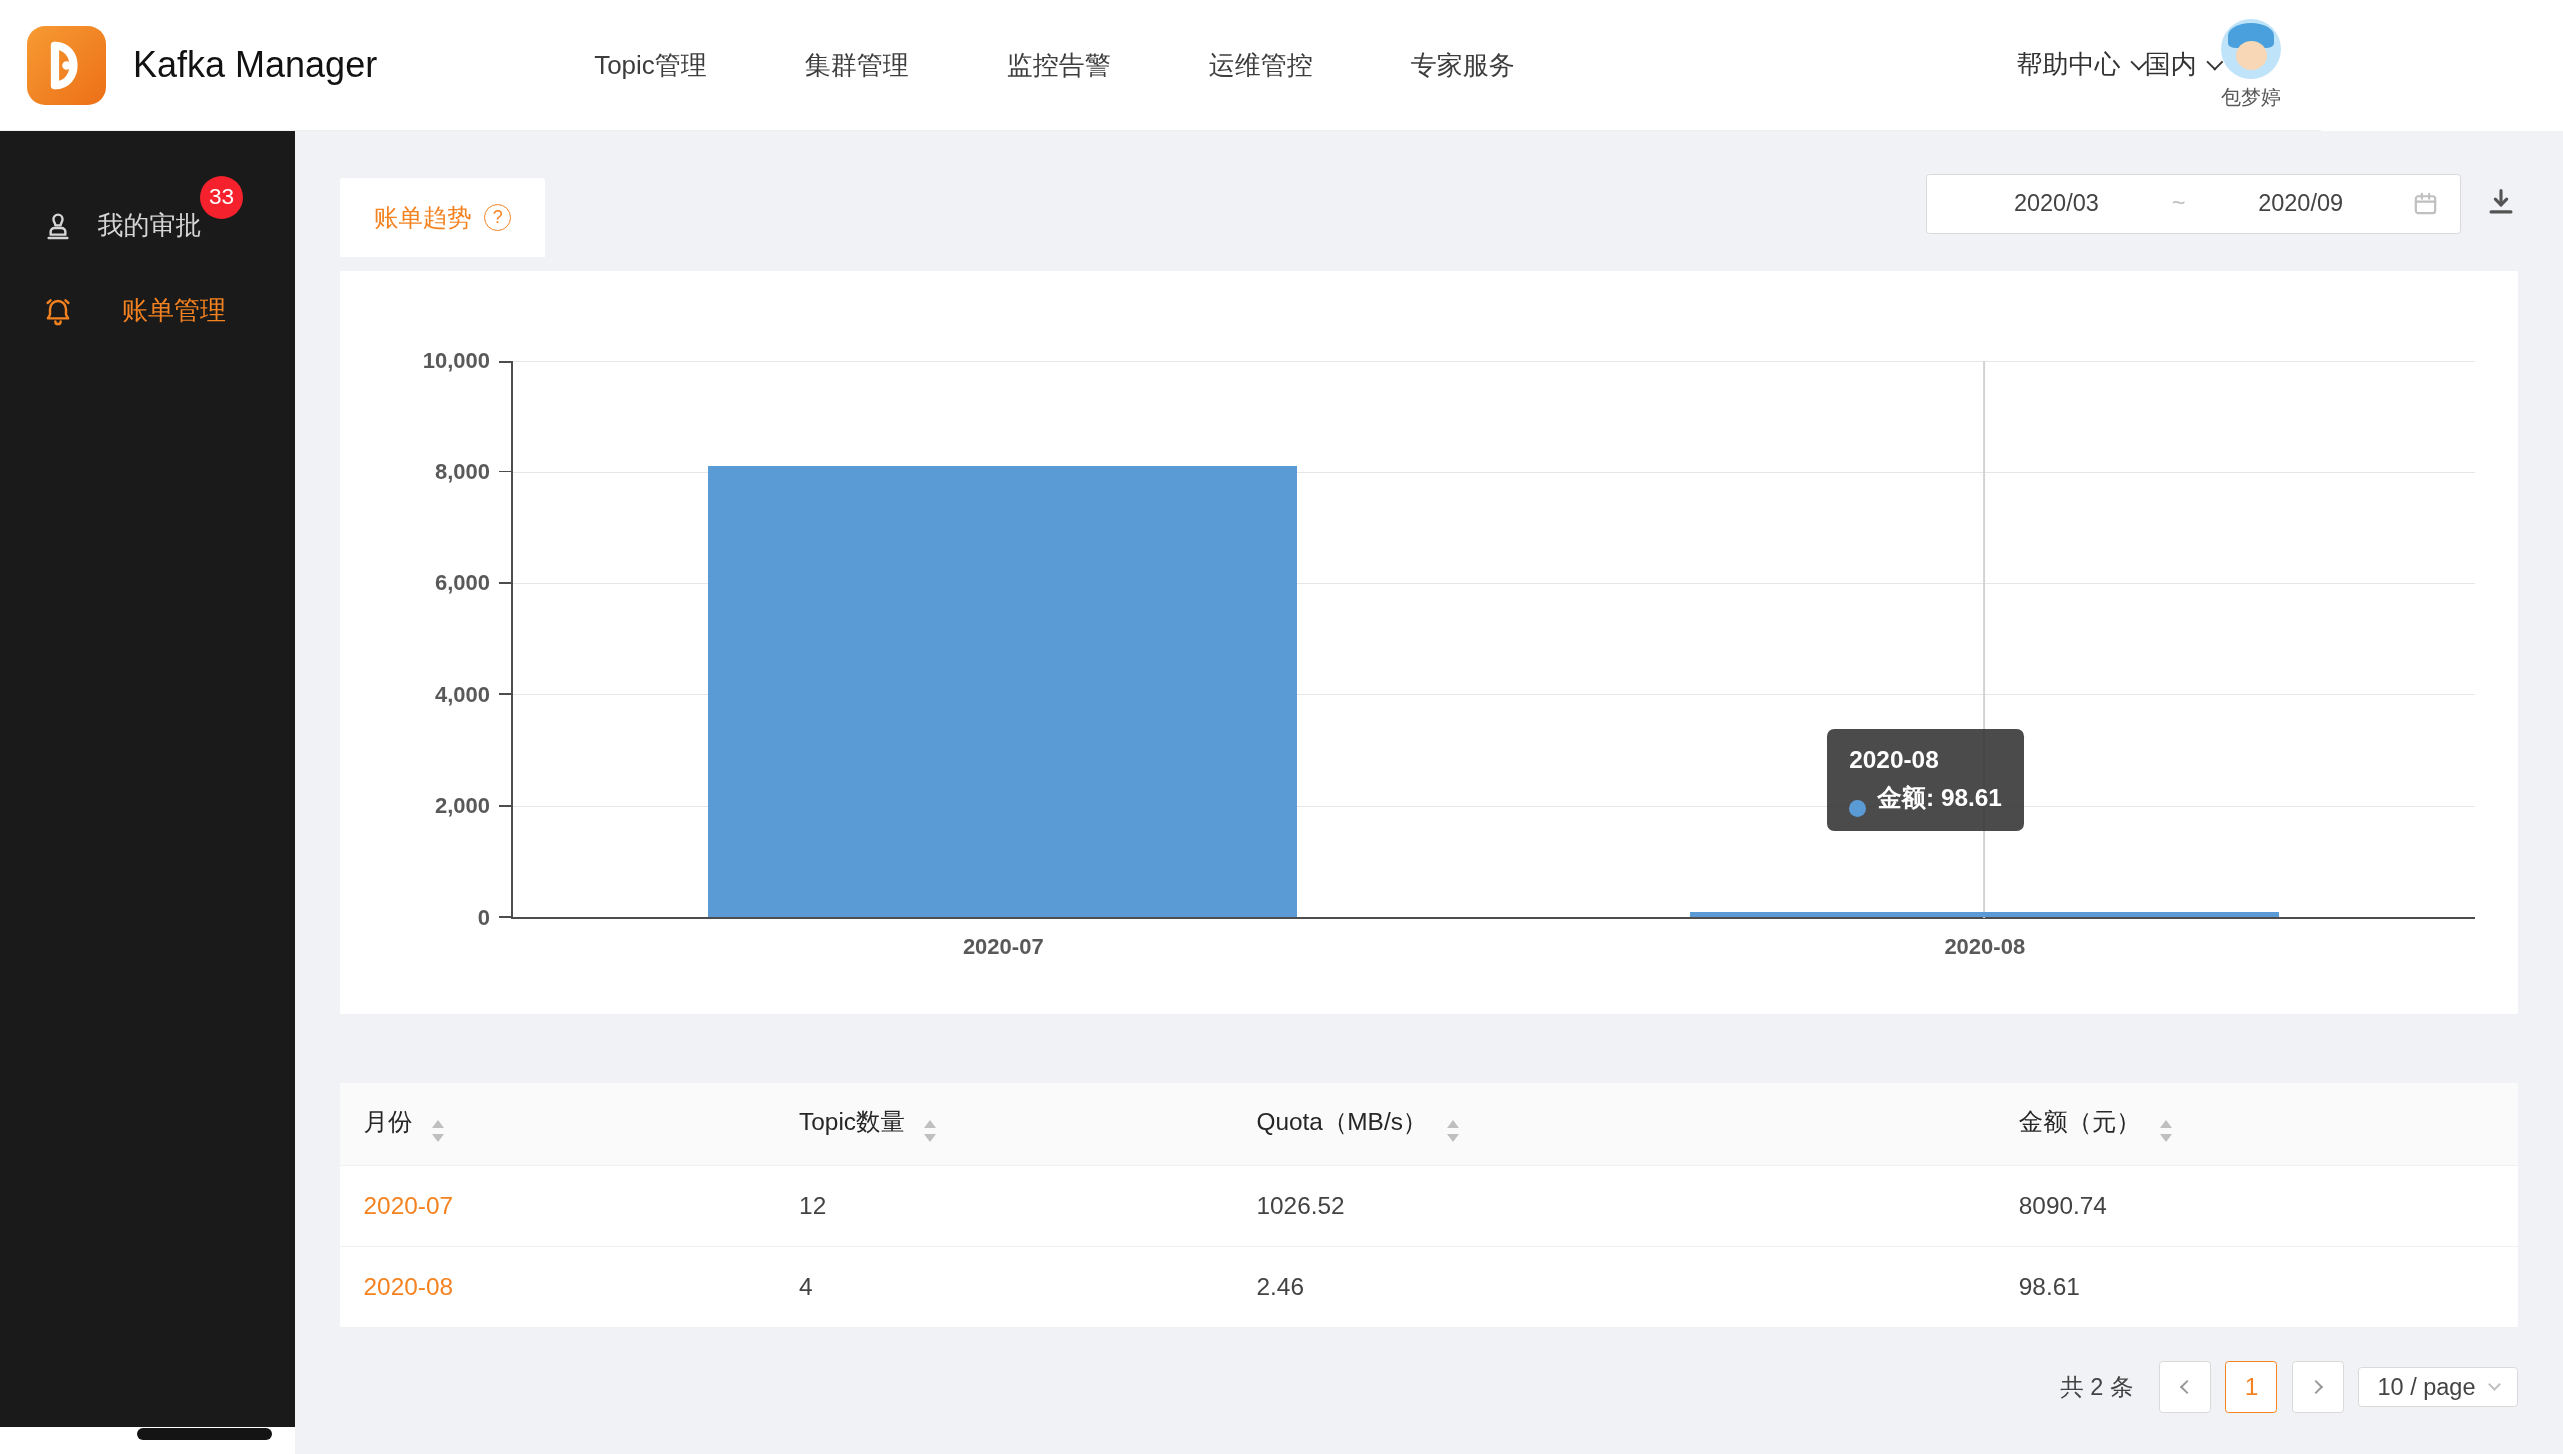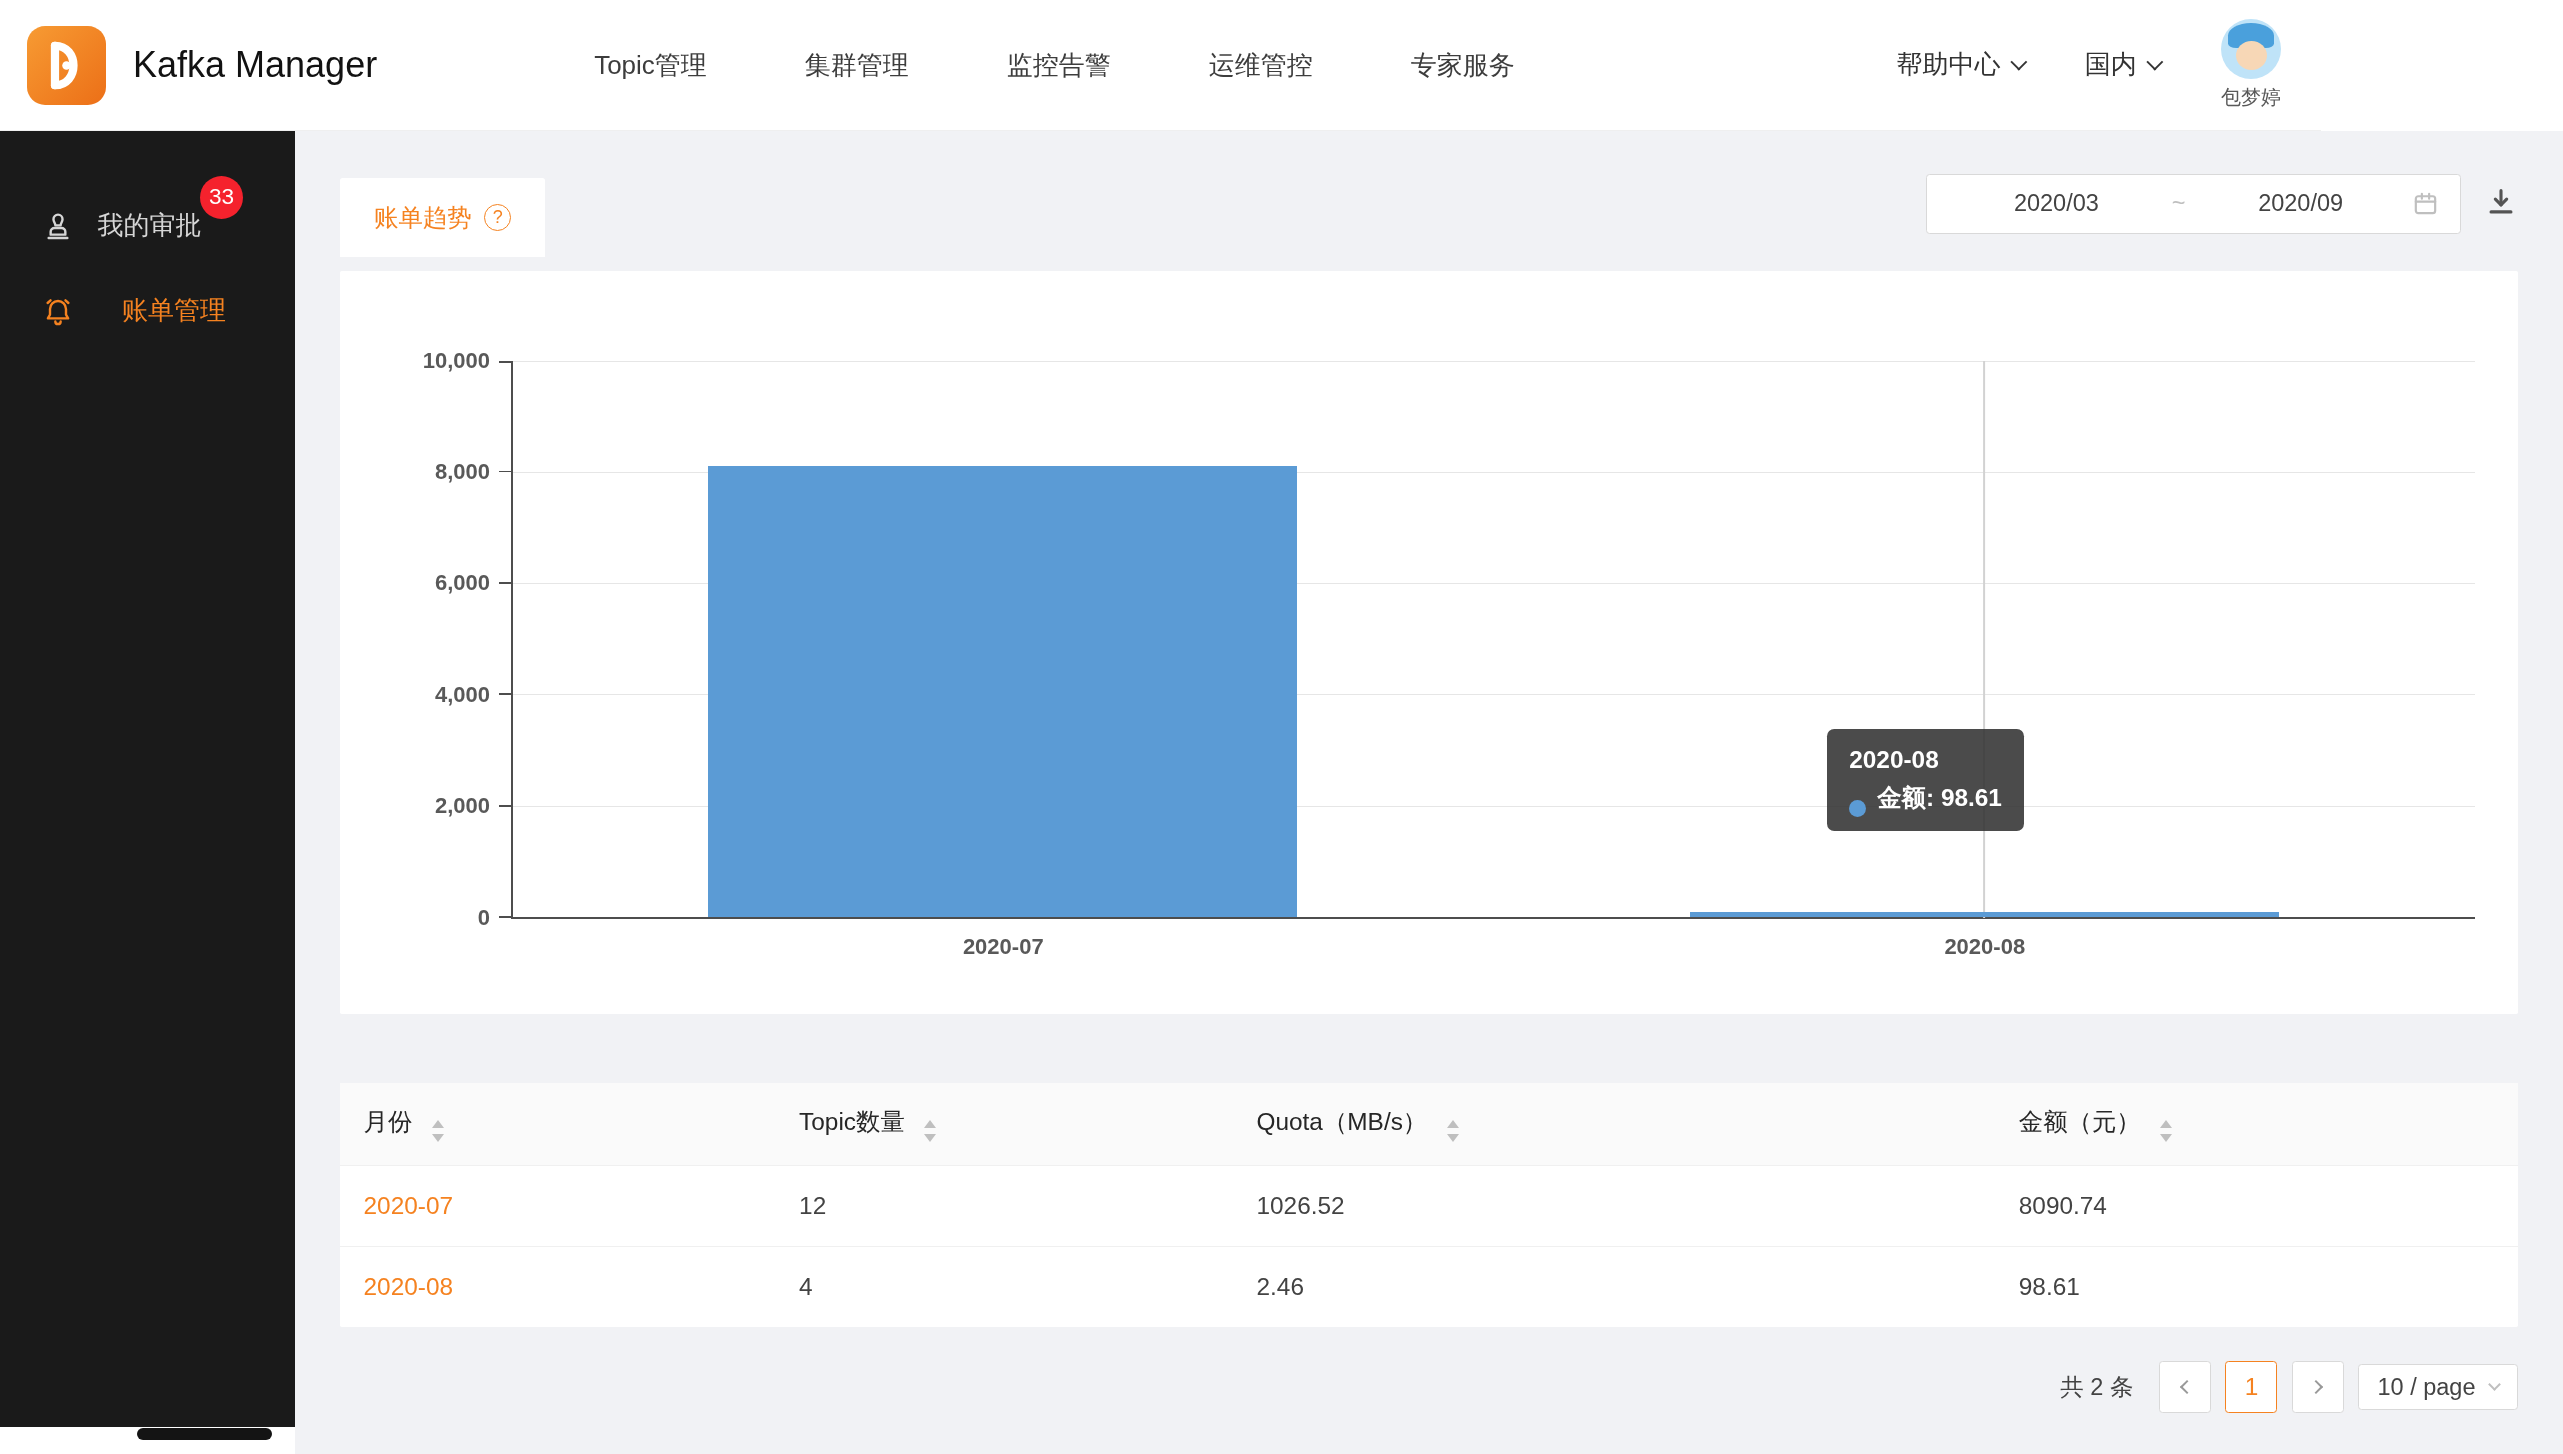--- a/index.html
+++ b/index.html
@@ -7,21 +7,21 @@
     font-family:"Liberation Sans","DejaVu Sans",sans-serif; background:#fff; }
 
   
   .topbar { position:absolute; left:0; top:0; width:2321px; height:131px;
     background:#fff; display:flex; align-items:center; padding-left:27px;
     border-bottom:0.9px solid #efefef; z-index:10; }
   .logo { width:79px; height:79px; flex:0 0 auto; }
   .app-title { margin-left:27px; font-size:36px; font-weight:500; color:#121212; }
   .main-nav { display:flex; gap:98px; margin-left:217px; }
   .nav-item { font-size:26px; color:#3d3d3d; cursor:pointer; white-space:nowrap; }
-  .header-right { margin-left:auto; display:flex; align-items:center; gap:60px; padding-right:40px; }
+  .header-right { margin-left:auto; display:flex; align-items:center; padding-right:40px; }
   .hr-item { display:flex; align-items:center; gap:12.6px; font-size:26px; color:#333; cursor:pointer; }
   .chev { display:inline-block; width:11.7px; height:11.7px;
     border-right:2.7px solid currentColor; border-bottom:2.7px solid currentColor; }
   .chev.down { transform:rotate(45deg); margin-top:-7.2px; }
   .chev.left { transform:rotate(135deg); margin-left:3.6px; }
   .chev.right{ transform:rotate(-45deg); margin-right:3.6px; }
   .user-block { display:flex; flex-direction:column; align-items:center; gap:5.4px; cursor:pointer; }
   .avatar { width:60px; height:60px; border-radius:50%; background:#bfe3f8; position:relative; overflow:hidden; }
   .avatar::before { content:""; position:absolute; left:7.2px; right:7.2px; top:4.5px; height:25px;
     background:#4aa0dc; border-radius:50% 50% 18% 18%; }
@@ -98,21 +98,21 @@
 
   
   .pagination { margin-top:34px; display:flex; justify-content:flex-end; align-items:center;
     gap:14.5px; font-size:23.5px; color:#434343; }
   .pg-total { margin-right:11px; }
   .pg-btn { width:52px; height:52px; border:0.9px solid #d9d9d9; background:#fff; border-radius:3.6px;
     display:flex; align-items:center; justify-content:center; color:#999; cursor:pointer; }
   .pg-btn .chev { width:10px; height:10px; border-width:0 2.3px 2.3px 0; border-style:solid; }
   .pg-current { width:52px; height:52px; border:0.9px solid #f58220; background:#fff; border-radius:3.6px;
     display:flex; align-items:center; justify-content:center; color:#f58220; font-size:24.4px; cursor:pointer; }
-  .pg-size { height:46px; padding:0 18px; border:0.9px solid #d9d9d9; background:#fff; border-radius:3.6px;
+  .pg-size { height:40px; padding:0 18px; border:0.9px solid #d9d9d9; background:#fff; border-radius:3.6px;
     display:flex; align-items:center; gap:14.5px; cursor:pointer; }
   .pg-size .chev { width:9px; height:9px; color:#bfbfbf; border-width:0 2.3px 2.3px 0;
     border-style:solid; transform:rotate(45deg); margin-top:-5.4px; }
 </style>
 </head>
 <body>
 
 <div class="topbar">
   <svg class="logo" viewBox="0 0 48 48">
     <defs>

